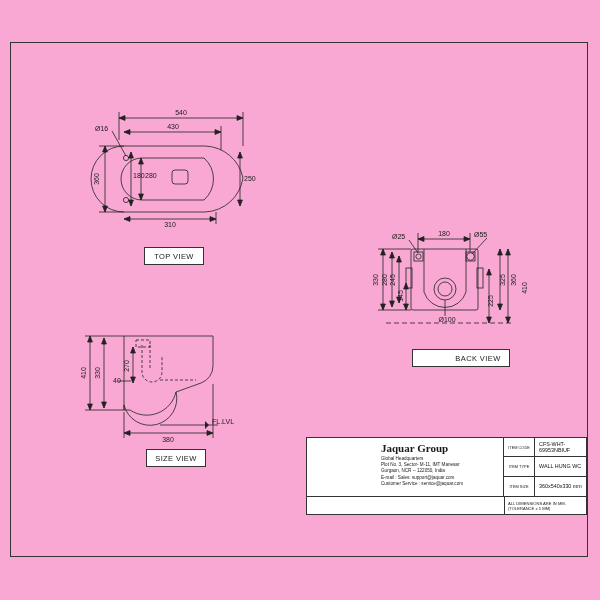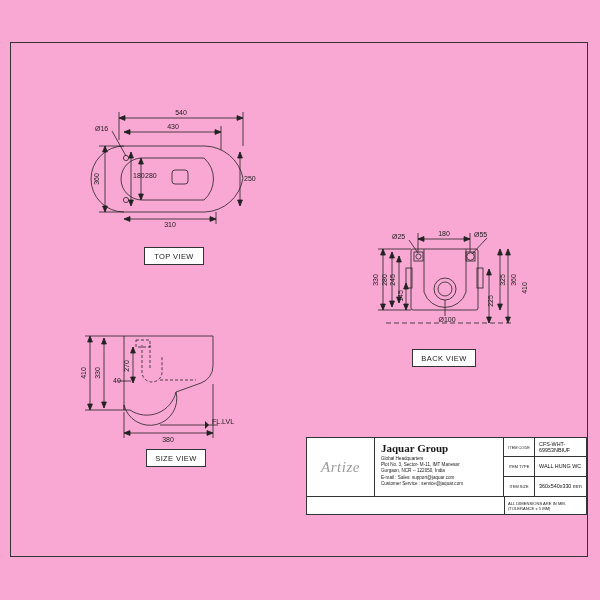--- a/index.html
+++ b/index.html
@@ -183,35 +183,32 @@
   <div class="lbl rot" style="left:370px;top:276px;transform:rotate(-90deg);">330</div>
   <div class="lbl rot" style="left:379px;top:276px;transform:rotate(-90deg);">280</div>
   <div class="lbl rot" style="left:387px;top:276px;transform:rotate(-90deg);">245</div>
   <div class="lbl rot" style="left:395px;top:292px;transform:rotate(-90deg);">145</div>
   <div class="lbl rot" style="left:497px;top:276px;transform:rotate(-90deg);">325</div>
   <div class="lbl rot" style="left:508px;top:276px;transform:rotate(-90deg);">360</div>
   <div class="lbl rot" style="left:519px;top:284px;transform:rotate(-90deg);">410</div>
   <div class="lbl rot" style="left:485px;top:297px;transform:rotate(-90deg);">225</div>
   <div class="lbl c" style="left:447px;top:316px;">Ø100</div>
 
-  <div class="viewbox" style="left:412px;top:349px;width:62px;height:16px;">BACK VIEW</div>
+  <div class="viewbox" style="left:412px;top:349px;width:62px;height:16px;padding-left:34px;">BACK VIEW</div>
 
   <div class="lbl rot" style="left:78px;top:369px;transform:rotate(-90deg);">410</div>
   <div class="lbl rot" style="left:92px;top:369px;transform:rotate(-90deg);">330</div>
   <div class="lbl rot" style="left:121px;top:362px;transform:rotate(-90deg);">270</div>
   <div class="lbl" style="left:113px;top:377px;">40</div>
   <div class="lbl c" style="left:168px;top:436px;">380</div>
   <div class="lbl" style="left:212px;top:418px;">FL.LVL</div>
 
   <div class="viewbox" style="left:146px;top:449px;width:58px;height:16px;">SIZE VIEW</div>
 
   <div class="tb">
-    <div class="logo">
-      <span>Artize</span>
-    </div>
     <div class="company">
       <div class="nm">Jaquar Group</div>
       <div class="ad">
         <div>Global Headquarters</div>
         <div>Plot No. 3, Sector- M-11, IMT Manesar</div>
         <div>Gurgaon, NCR --  122050, India</div>
         <div>E-mail : Sales: support@jaquar.com</div>
         <div>Customer Service : service@jaquar.com</div>
       </div>
     </div>

